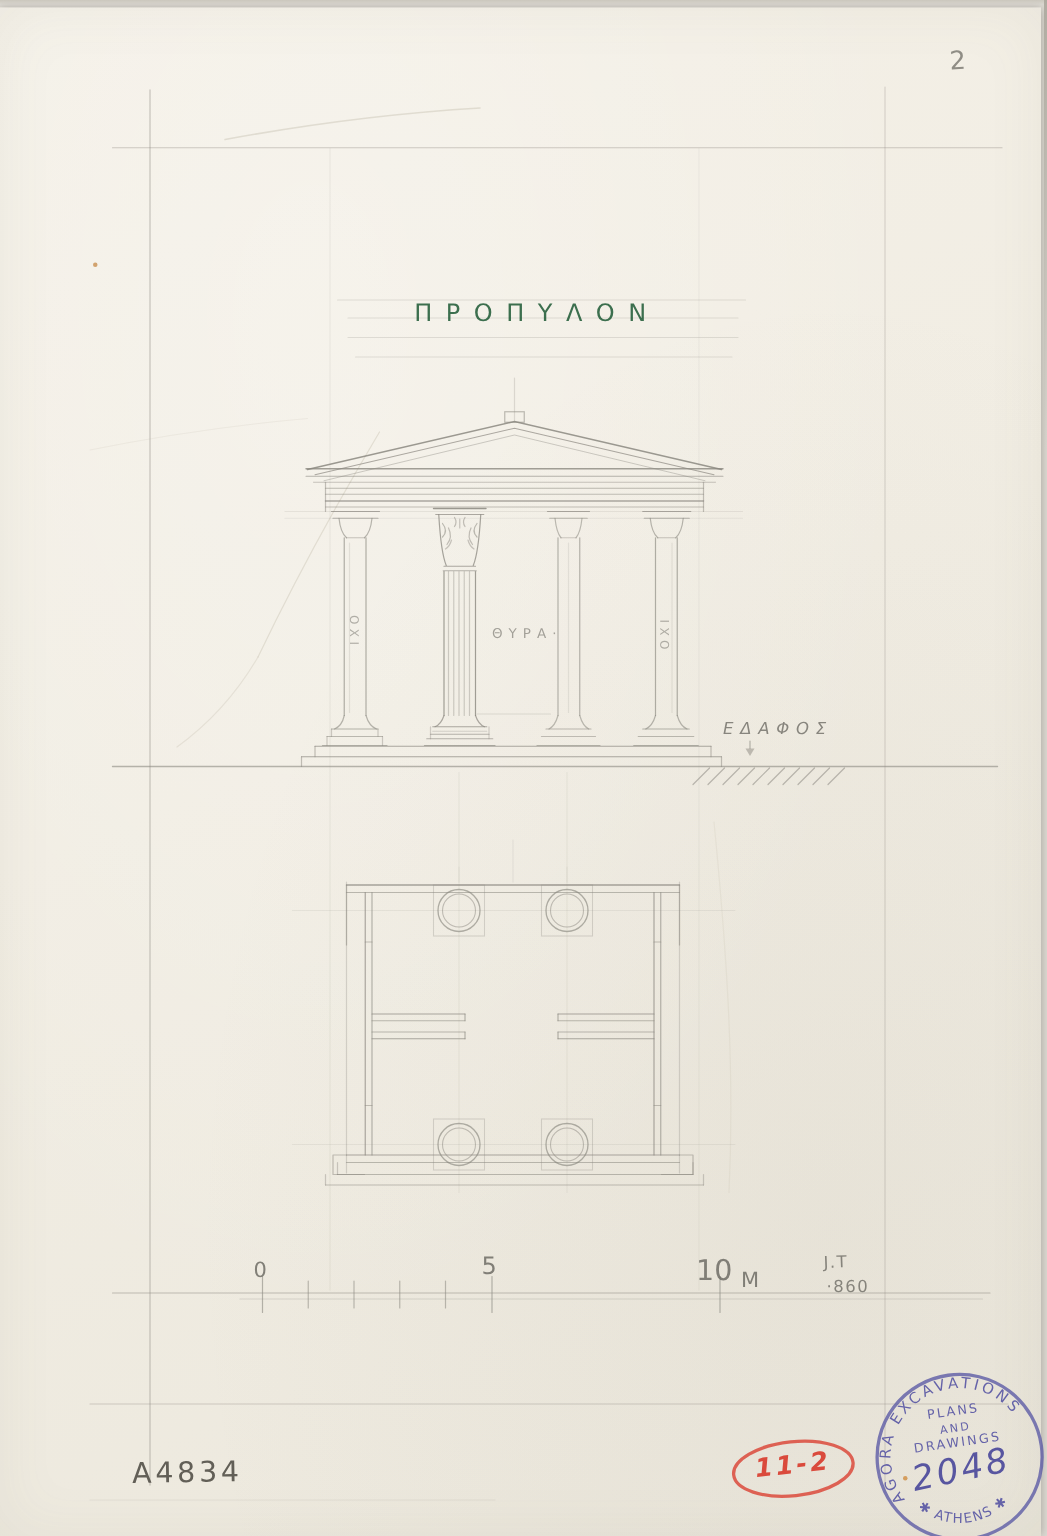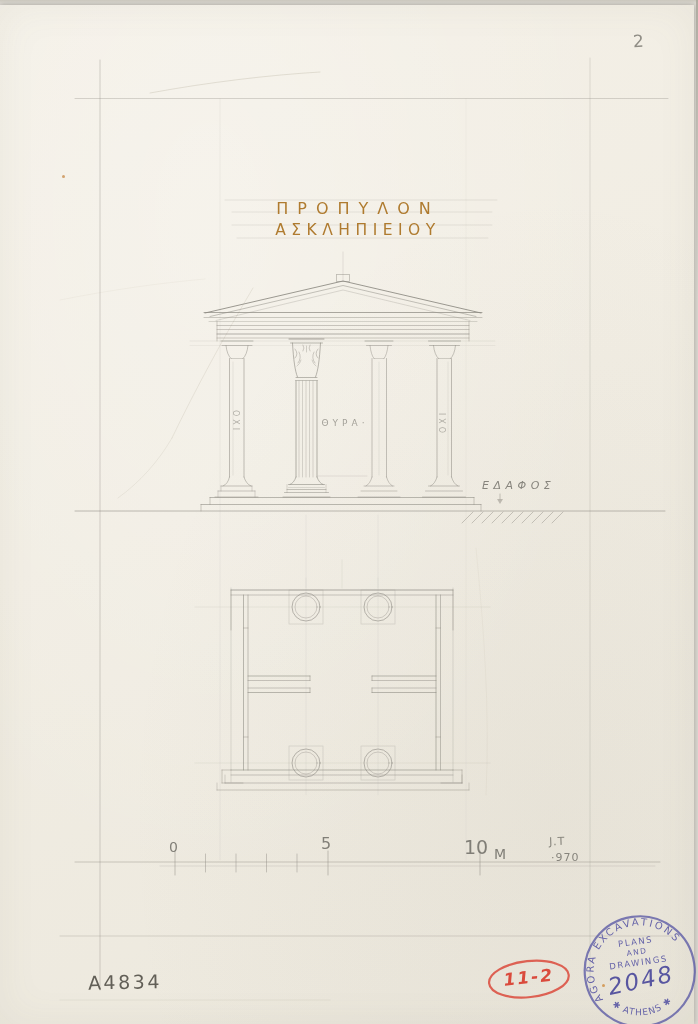--- a/index.html
+++ b/index.html
@@ -10,26 +10,26 @@
            radial-gradient(ellipse at 30% 20%, rgba(255,255,255,.25), rgba(0,0,0,0) 60%),
            radial-gradient(ellipse at 80% 80%, rgba(120,110,90,.06), rgba(0,0,0,0) 55%),
            linear-gradient(160deg,#f4f0e7 0%,#f1ede3 45%,#ece8dd 100%);
          box-shadow:0 0 6px rgba(60,55,45,.35), inset 0 0 40px rgba(120,110,90,.07);}
   .paper-top-edge{position:absolute;left:0;top:0;width:100%;height:3px;
          background:linear-gradient(#c7c3b8,rgba(199,195,184,0));opacity:.8;}
   .paper-right-edge{position:absolute;right:0;top:0;width:2px;height:300px;
          background:linear-gradient(#a9a59a,rgba(169,165,154,0));opacity:.85;}
   svg.lines{position:absolute;left:0;top:0;}
   .t{position:absolute;color:#6f6d66;white-space:nowrap;}
-  .pencil{color:#a16207;}
+  .pencil{color:#14532d;}
   .title-line{width:260px;text-align:center;}
   #title1{left:228px;top:199px;font-size:16px;letter-spacing:9px;opacity:.82;}
   #title2{left:228px;top:221px;font-size:15.5px;letter-spacing:5.5px;opacity:.82;}
   #pageno{left:633px;top:31px;font-size:17px;opacity:.75;transform:rotate(-3deg);}
-  #thyra{left:315px;top:418px;width:60px;text-align:center;font-size:9px;letter-spacing:4px;opacity:.6;}
+  #thyra{left:315px;top:418px;width:60px;text-align:right;font-size:9px;letter-spacing:4px;opacity:.6;}
   #edafos{left:482px;top:479px;font-size:11px;letter-spacing:4.5px;opacity:.8;font-style:italic;}
   .pier-label{font-size:8px;letter-spacing:3px;opacity:.5;display:flex;align-items:center;justify-content:center;}
   #pierL{left:225px;top:399px;width:22px;height:44px;}
   #pierL span{transform:rotate(90deg);}
   #pierR{left:433px;top:399px;width:22px;height:44px;}
   #pierR span{transform:rotate(-90deg);}
   .scale-num{font-size:15px;opacity:.85;}
   #s0{left:169px;top:839px;font-size:14px;}
   #s5{left:321px;top:834px;font-size:16px;}
   #s10{left:464px;top:836px;font-size:19px;}
@@ -282,37 +282,36 @@
         <path d="M266.5,854 V872" opacity=".55"></path>
           <path d="M297,854 V872" opacity=".55"></path>
         <path d="M328,851 V875" opacity=".6"></path>
         <path d="M480,851 V875" opacity=".6"></path>
       </g>
     </g>
   </svg>
 
   <div class="t" id="pageno">2</div>
   <div class="t pencil title-line" id="title1">ΠΡΟΠΥΛΟΝ</div>
-  <div class="t pencil title-line" id="title2">ΑΣΚΛΗΠΙΕΙΟΥ</div>
 
   <div class="t" id="thyra">ΘΥΡΑ·</div>
   <div class="t" id="edafos">ΕΔΑΦΟΣ</div>
   <div class="t pier-label" id="pierL">
     <span>ΟΧΙ</span>
   </div>
   <div class="t pier-label" id="pierR">
     <span>ΟΧΙ</span>
   </div>
 
   <div class="t scale-num" id="s0">0</div>
   <div class="t scale-num" id="s5">5</div>
   <div class="t scale-num" id="s10">10</div>
   <div class="t scale-num" id="sM">M</div>
   <div class="t" id="jt">J.T</div>
-  <div class="t" id="yr">·970</div>
+  <div class="t" id="yr">·860</div>
 
   <div class="t" id="catno">A4834</div>
 
   <div id="redtag">
     <svg width="88" height="44" viewBox="0 0 88 44">
       <ellipse cx="43" cy="21" rx="40" ry="18" fill="none" stroke="#da4a3c" stroke-width="2.2" opacity=".85"></ellipse>
     </svg>
     <div class="num">11-2</div>
   </div>
 

